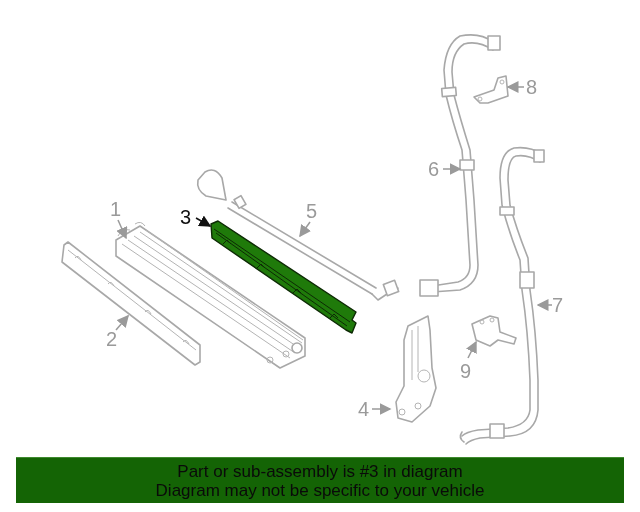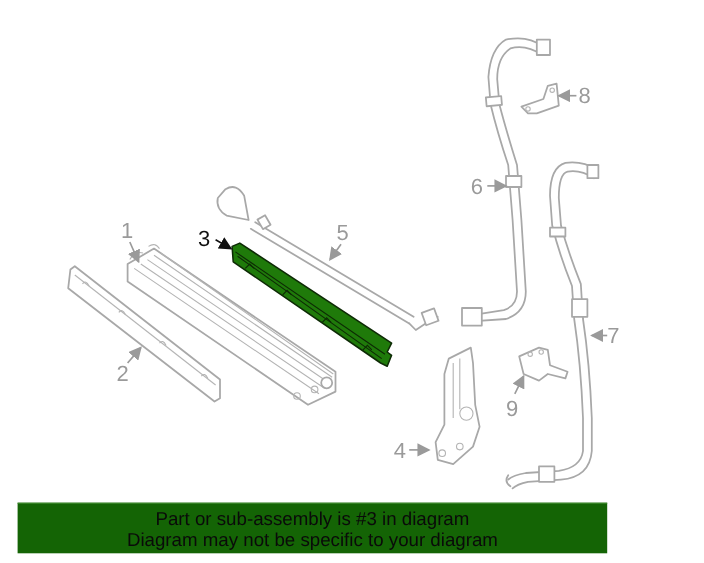--- a/index.html
+++ b/index.html
@@ -10,21 +10,21 @@
     .part-fill { fill: #ffffff; stroke: #a8a8a8; stroke-width: 1.6; stroke-linejoin: round; }
     .detail { fill: none; stroke: #b4b4b4; stroke-width: 1; }
     .hl { fill: #1f7a0a; stroke: #0d2a05; stroke-width: 1.4; stroke-linejoin: round; }
     .hl-detail { fill: none; stroke: #0d2a05; stroke-width: 1; }
     .callout-num { font-family: "Liberation Sans", sans-serif; font-size: 20px; fill: #9a9a9a; }
     .callout-num.active { fill: #111111; }
     .leader { stroke: #9a9a9a; stroke-width: 1.5; fill: none; }
     .leader.active { stroke: #111111; }
     .arrowhead { fill: #9a9a9a; }
     .arrowhead.active { fill: #111111; }
-    #banner { position: absolute; left: 16px; top: 457px; width: 536px; height: 45px;
+    #banner { position: absolute; left: 16px; top: 457px; width: 608px; height: 45px;
               background: #146405; border-top: 1px solid #3f8a2e;
               display: flex; flex-direction: column; align-items: center; justify-content: center; }
     #banner span { color: #0a0a0a; font-size: 17px; line-height: 19px; white-space: nowrap; }
   </style>
 </head>
 <body>
 
 <svg id="diagram" viewBox="0 0 640 512" xmlns="http://www.w3.org/2000/svg">
   <defs>
     <marker id="arrG" markerWidth="8" markerHeight="8" refX="7" refY="4" orient="auto">
@@ -136,14 +136,14 @@
     <path class="leader" d="M524,87 L508,87" marker-end="url(#arrG)"></path>
   </g>
   <g>
     <text class="callout-num" x="460" y="378">9</text>
     <path class="leader" d="M468,358 L476,342" marker-end="url(#arrG)"></path>
   </g>
 </svg>
 
 <div id="banner">
   <span>Part or sub-assembly is #3 in diagram</span>
-  <span>Diagram may not be specific to your diagram</span>
+  <span>Diagram may not be specific to your vehicle</span>
 </div>
 
 </body></html>

